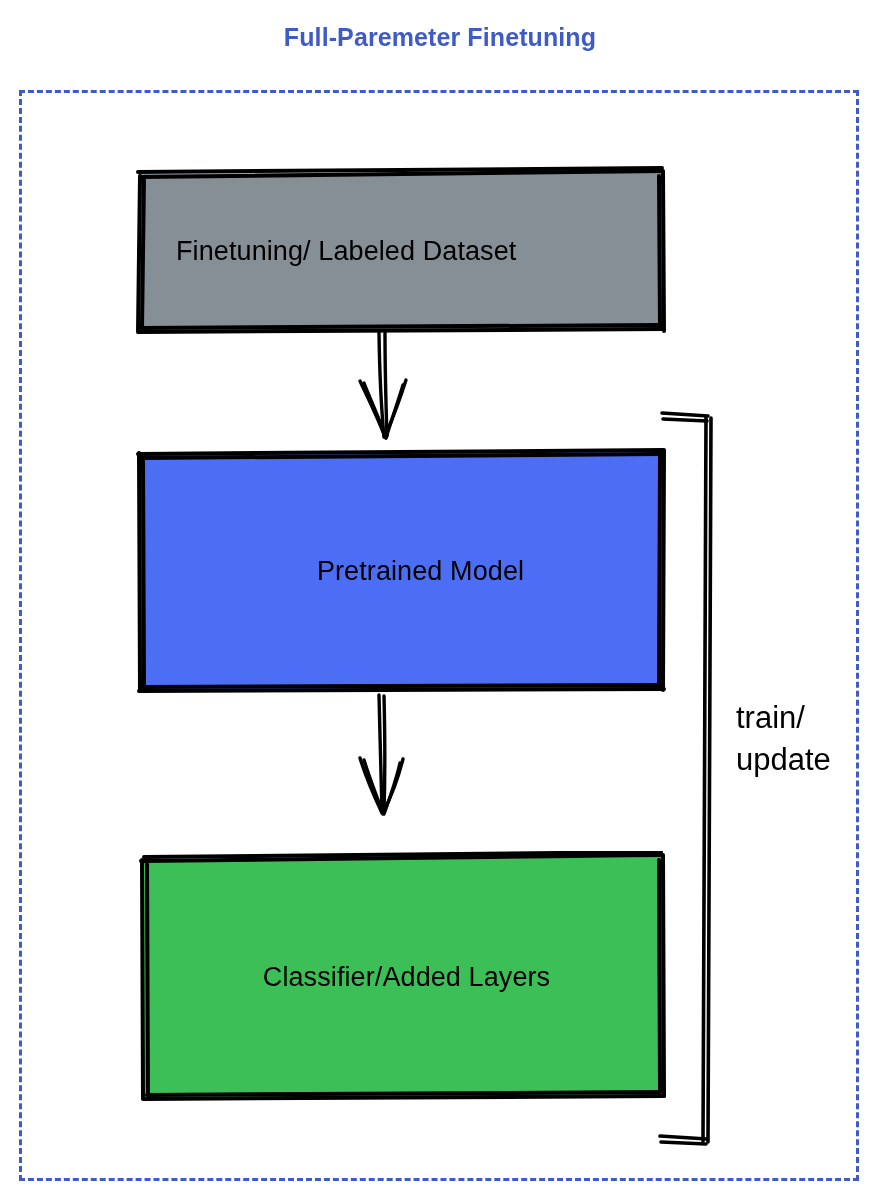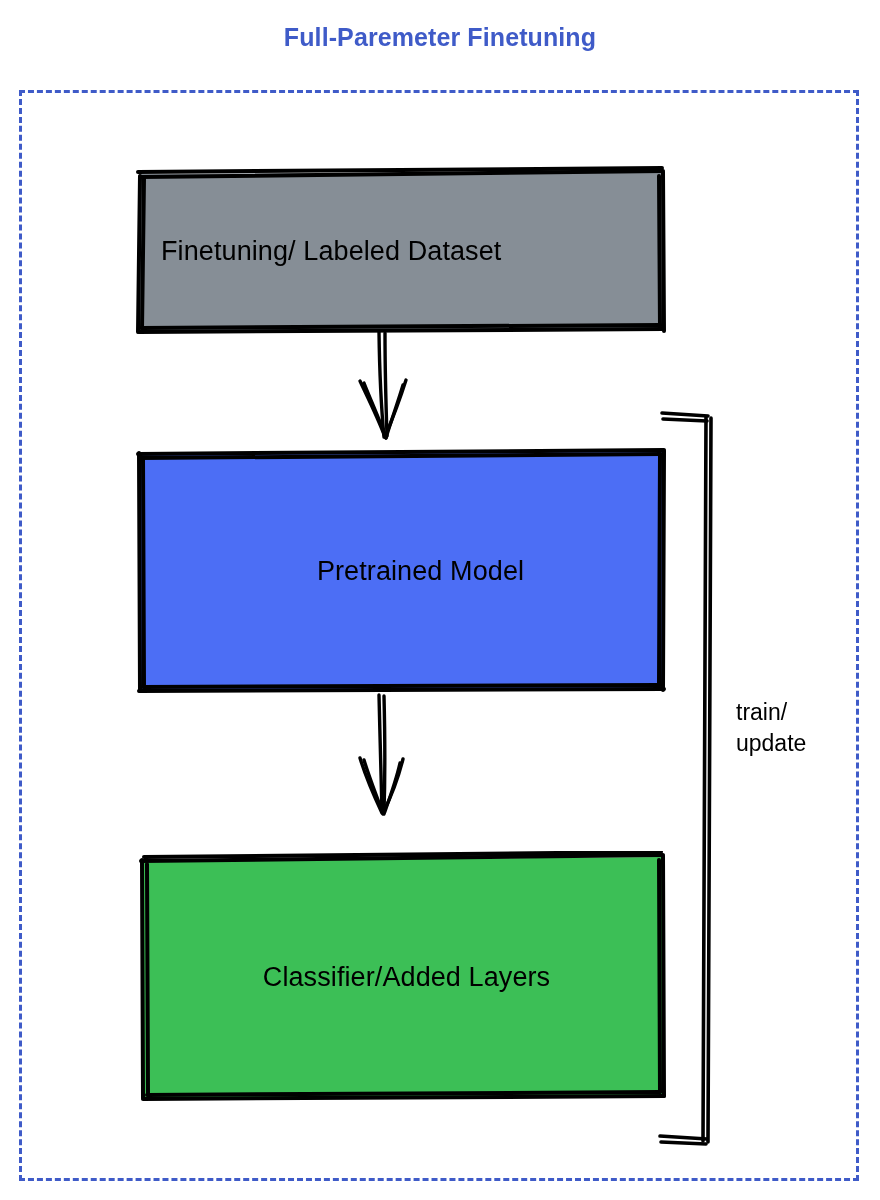--- a/index.html
+++ b/index.html
@@ -78,21 +78,21 @@
     inset: -4px -4px -4px -4px;
     pointer-events: none;
   }
 
   
   #node-dataset {
     left: 137px;
     top: 170px;
     width: 528px;
     height: 163px;
-    padding-left: 24px;
+    padding-left: 39px;
     justify-content: flex-start;
   }
   
   #node-pretrained {
     left: 137px;
     top: 450px;
     width: 528px;
     height: 243px;
     justify-content: center;
     padding-left: 39px;
@@ -116,21 +116,21 @@
     pointer-events: none;
     z-index: 4;
   }
 
   
   .feedback-label {
     position: absolute;
     left: 736px;
     top: 697px;
     width: 120px;
-    font-size: 23px;
+    font-size: 31px;
     line-height: 1.36;
     color: #000000;
     text-align: left;
     z-index: 5;
   }
   .feedback-label span { display: block; }
 </style>
 </head>
 <body>
 

